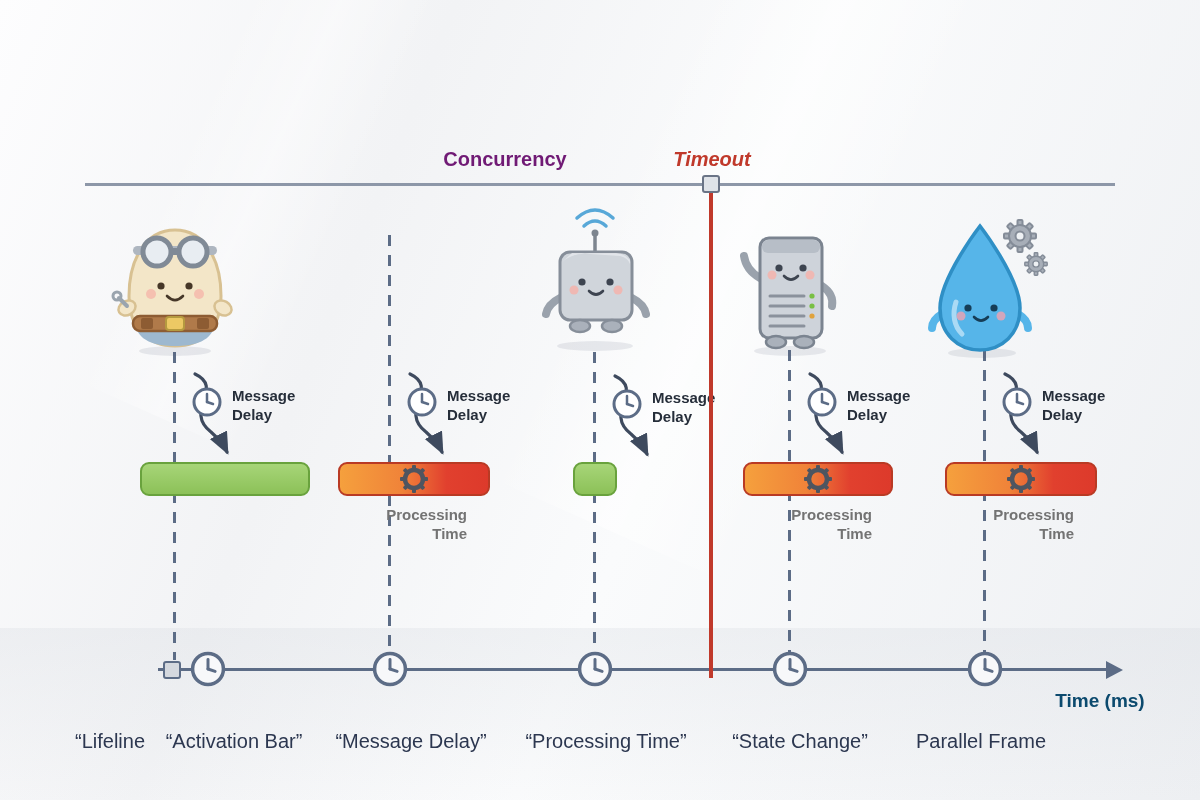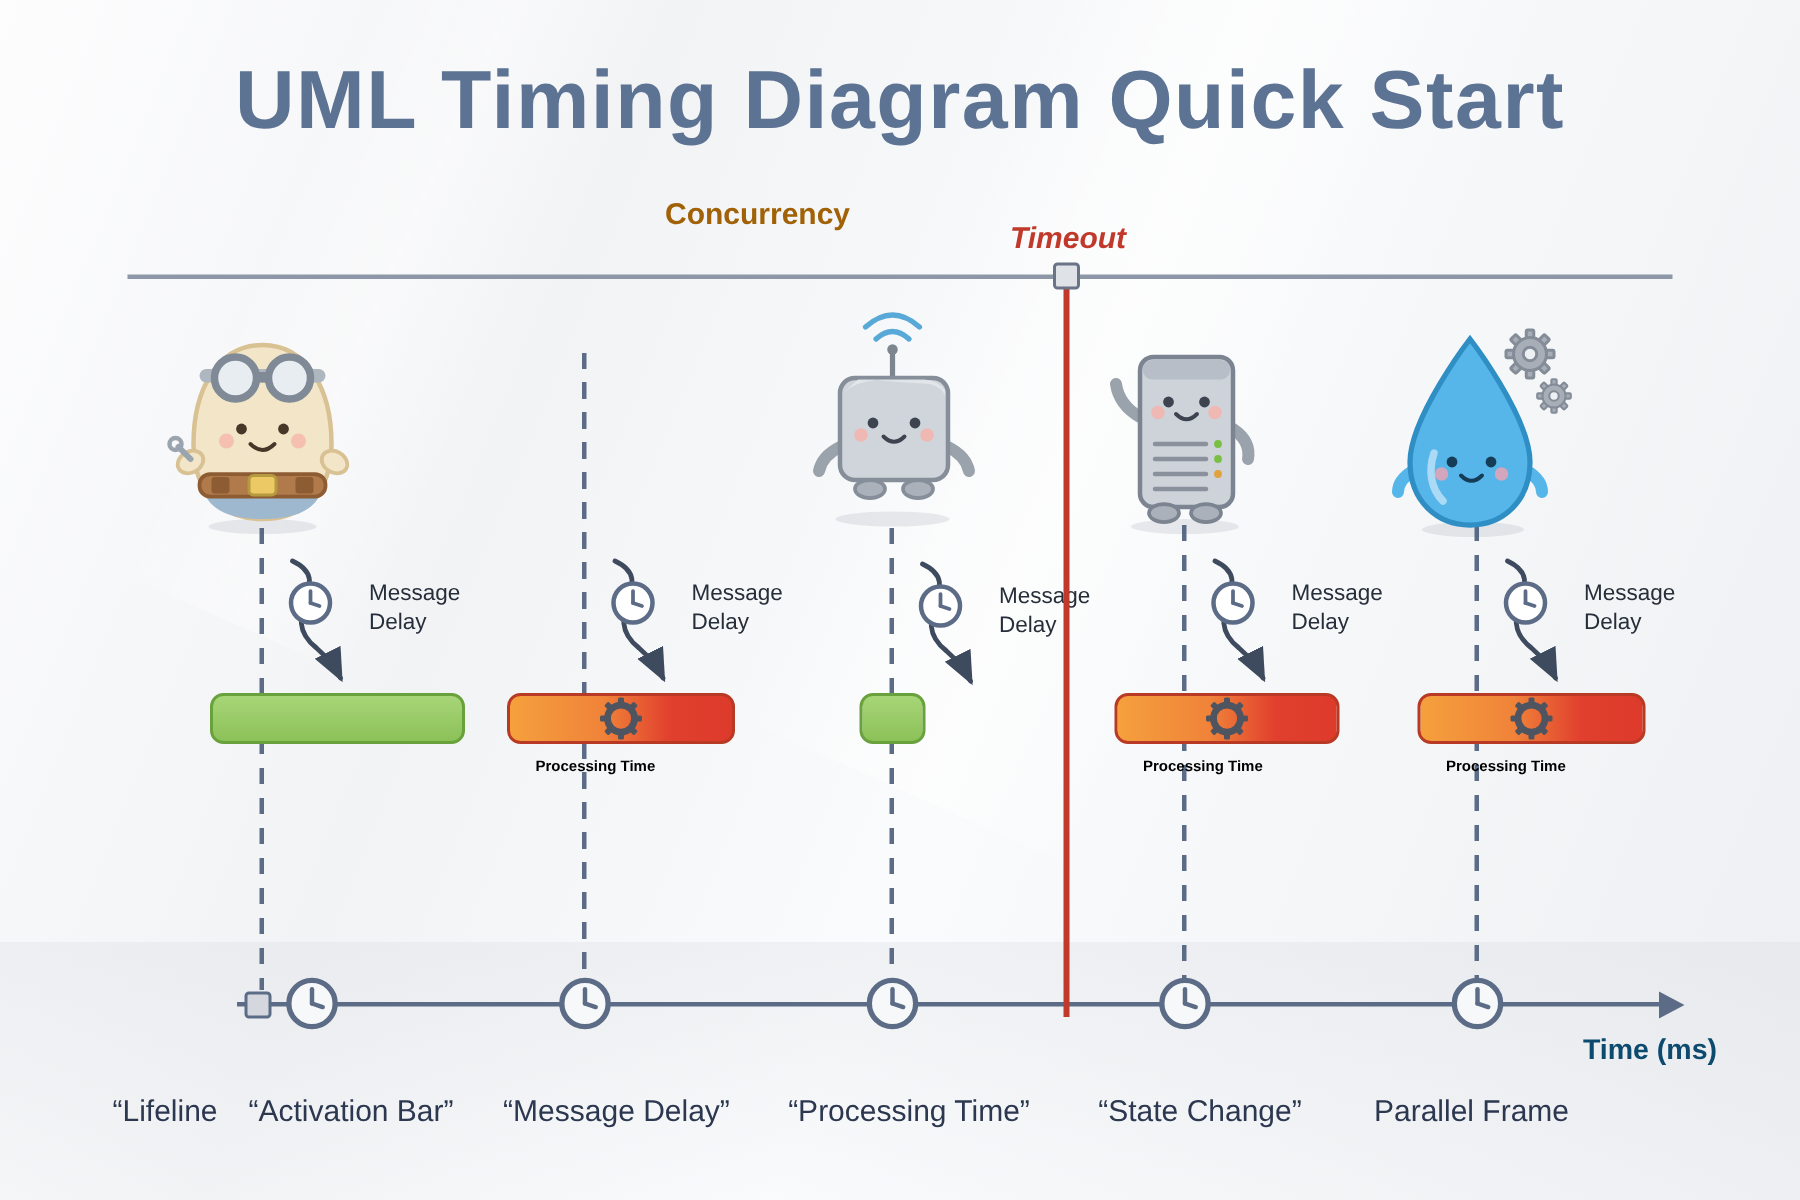--- a/index.html
+++ b/index.html
@@ -12,55 +12,54 @@
   .streak{position:absolute;pointer-events:none;}
   .streak-a{left:620px;top:-140px;width:260px;height:700px;transform:rotate(24deg);
     background:linear-gradient(90deg,rgba(255,255,255,0) 0%,rgba(255,255,255,.55) 50%,rgba(255,255,255,0) 100%);}
   .streak-b{left:180px;top:-120px;width:180px;height:560px;transform:rotate(24deg);
     background:linear-gradient(90deg,rgba(255,255,255,0) 0%,rgba(255,255,255,.4) 50%,rgba(255,255,255,0) 100%);}
   .floor{position:absolute;left:0;top:628px;width:1200px;height:172px;
     background:linear-gradient(rgba(214,218,224,.30),rgba(240,241,243,.05));}
   .title{position:absolute;left:0;top:34px;width:1200px;text-align:center;
     font-size:55px;font-weight:800;letter-spacing:1px;color:#5d7393;}
   .lbl{position:absolute;font-weight:700;color:#262e3a;}
-  .concurrency{left:420px;top:132px;width:170px;text-align:center;font-size:20px;color:#a16207;}
+  .concurrency{left:420px;top:148px;width:170px;text-align:center;font-size:20px;color:#701a75;}
   .timeout{left:664px;top:148px;width:96px;text-align:center;font-size:20px;color:#c0392b;font-style:italic;}
   .top-rule{position:absolute;left:85px;top:183px;width:1030px;height:3px;background:#8d97a8;}
   .timeout-handle{position:absolute;left:702px;top:175px;width:14px;height:14px;
     background:#dfe3e8;border:2.5px solid #6a7486;border-radius:3px;z-index:3;}
   .timeout-line{position:absolute;left:709px;top:190px;width:4px;height:488px;background:#c0392b;z-index:2;}
   .lifeline{position:absolute;width:3px;
     background:repeating-linear-gradient(to bottom,#5c6c86 0,#5c6c86 11px,transparent 11px,transparent 20px);}
   .char{position:absolute;}
-  .delay-label{position:absolute;width:80px;font-size:15px;font-weight:400;line-height:1.25;color:#262e3a;margin-left:14px;}
+  .delay-label{position:absolute;width:80px;font-size:15px;font-weight:700;line-height:1.25;color:#262e3a;}
   .bar{position:absolute;top:462px;height:34px;border-radius:9px;box-sizing:border-box;
     display:flex;align-items:center;justify-content:center;}
   .bar-green{background:linear-gradient(#a7d578,#8cc158);border:2.5px solid #69a23d;}
   .bar-heat{background:linear-gradient(90deg,#f5a03d 0%,#f08339 42%,#e1402e 72%,#dd3a2b 100%);border:2.5px solid #b93a24;}
-  .proc-label{position:absolute;width:110px;text-align:left;font-size:10px;font-weight:700;line-height:1.25;color:#000000;}
+  .proc-label{position:absolute;width:110px;text-align:right;font-size:15px;font-weight:700;line-height:1.25;color:#737373;}
   .time-axis{position:absolute;left:158px;top:668px;width:950px;height:3px;background:#5c6c86;}
   .axis-arrow{position:absolute;left:1106px;top:661px;width:0;height:0;
     border-left:17px solid #5c6c86;border-top:9px solid transparent;border-bottom:9px solid transparent;}
   .state-square{position:absolute;left:163px;top:661px;width:14px;height:14px;
     background:#d4d8de;border:2.5px solid #5c6c86;border-radius:3px;z-index:3;}
   .axis-clock{position:absolute;top:650px;z-index:3;}
   .time-label{position:absolute;left:1030px;top:690px;width:140px;text-align:center;
     font-size:19px;font-weight:700;color:#0c4a6e;}
   .legend-item{position:absolute;top:730px;text-align:center;font-size:20px;font-weight:400;color:#2c3750;}
 </style>
 </head>
 <body>
 
 <div class="stage">
 
   <div class="streak streak-a"></div>
   <div class="streak streak-b"></div>
   <div class="floor"></div>
 
-  <div class="title">UML Timing Diagram Quick Start</div>
 
   <div class="lbl concurrency">Concurrency</div>
   <div class="lbl timeout">Timeout</div>
   <div class="top-rule"></div>
   <div class="timeout-handle"></div>
   <div class="timeout-line"></div>
 
   <div class="lifeline" style="left:173px;top:352px;height:308px;"></div>
   <div class="lifeline" style="left:388px;top:235px;height:425px;"></div>
   <div class="lifeline" style="left:593px;top:352px;height:308px;"></div>

